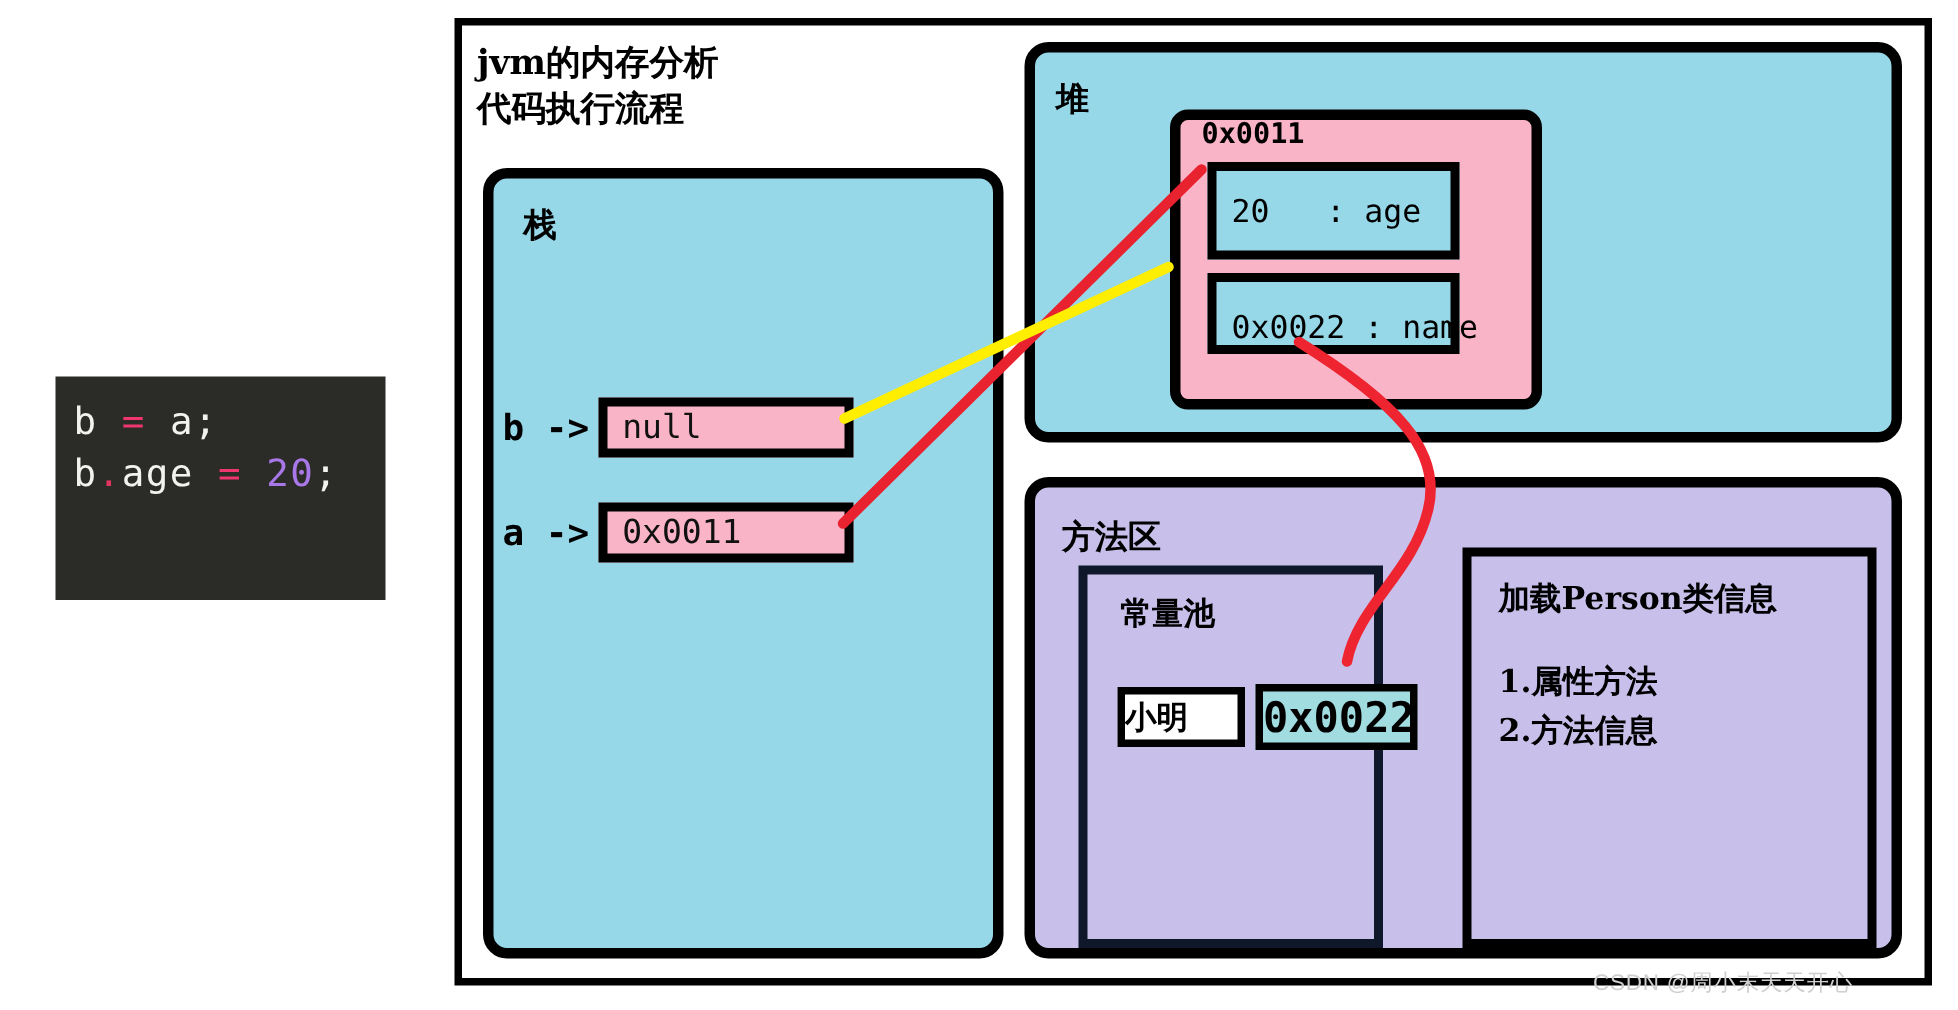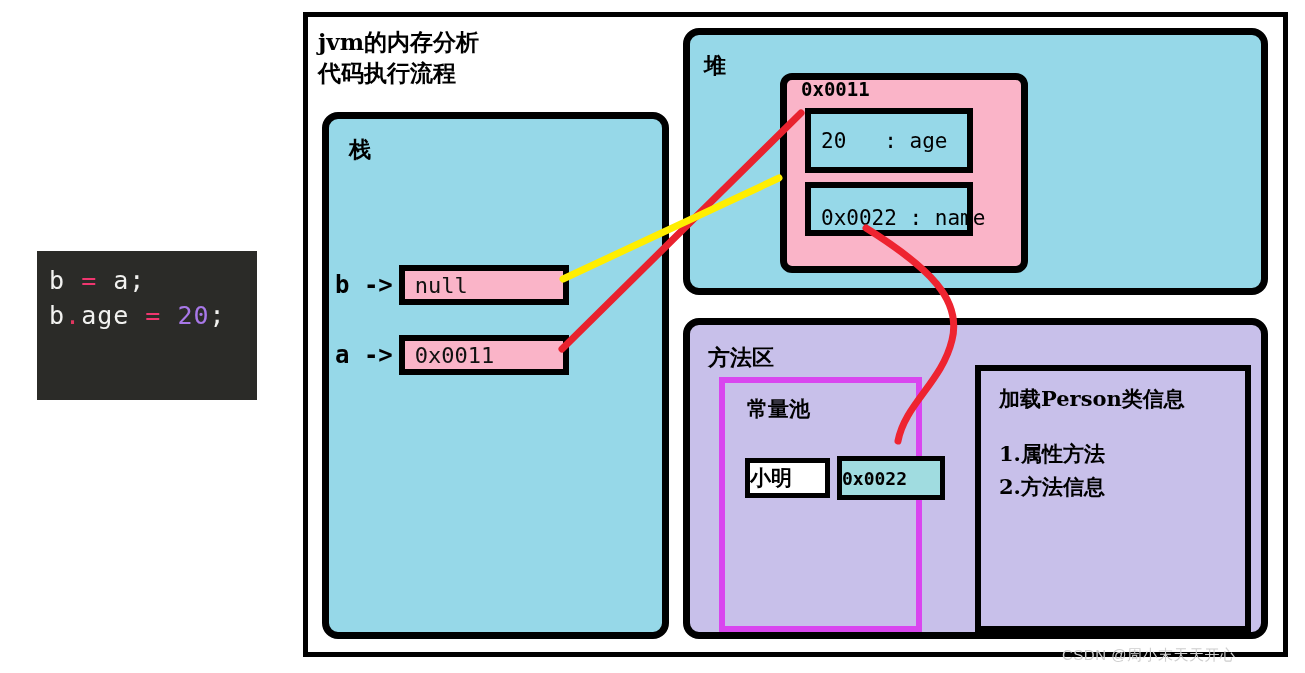--- a/index.html
+++ b/index.html
@@ -173,21 +173,21 @@
     left: 683px; top: 318px;
     width: 585px; height: 321px;
     background: #c8c0ea;
   }
   .method-label { left: 18px; top: 18px; }
 
   .const-pool {
     position: absolute;
     left: 29px; top: 52px;
     width: 203px; height: 255px;
-    border: 6px solid #d946ef;
+    border: 6px solid #0f172a;
     background: #c8c0ea;
     box-sizing: border-box;
   }
   .const-pool-label {
     position: absolute;
     left: 22px; top: 12px;
     font-family: "DejaVu Serif", "Liberation Serif", serif;
     font-weight: bold;
     font-size: 21px;
     color: #000;
@@ -213,21 +213,21 @@
     color: #000;
   }
   .pool-cell-ref {
     left: 112px; top: 73px;
     width: 108px; height: 44px;
     background: #a0dce0;
   }
   .pool-cell-ref .ptxt {
     font-family: "DejaVu Sans Mono", monospace;
     font-weight: bold;
-    font-size: 18px;
+    font-size: 28px;
     color: #000;
   }
 
   .class-info {
     position: absolute;
     left: 285px; top: 40px;
     width: 276px; height: 267px;
     border: 6px solid #000000;
     background: #c8c0ea;
     box-sizing: border-box;

